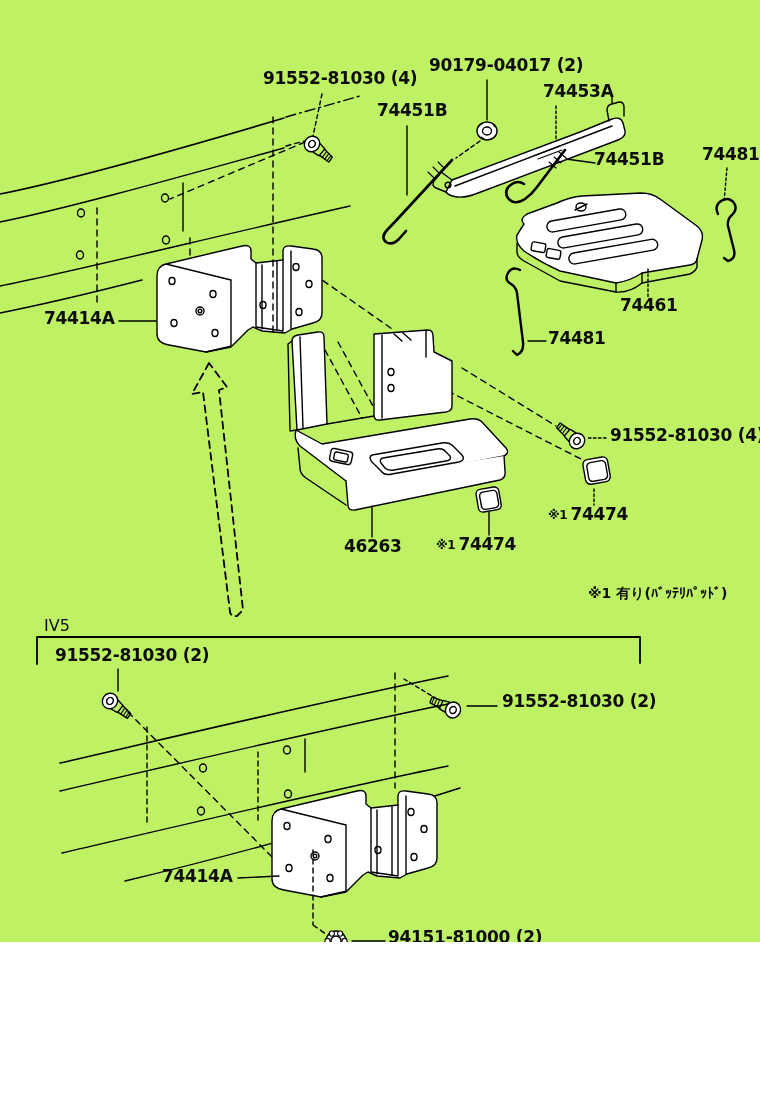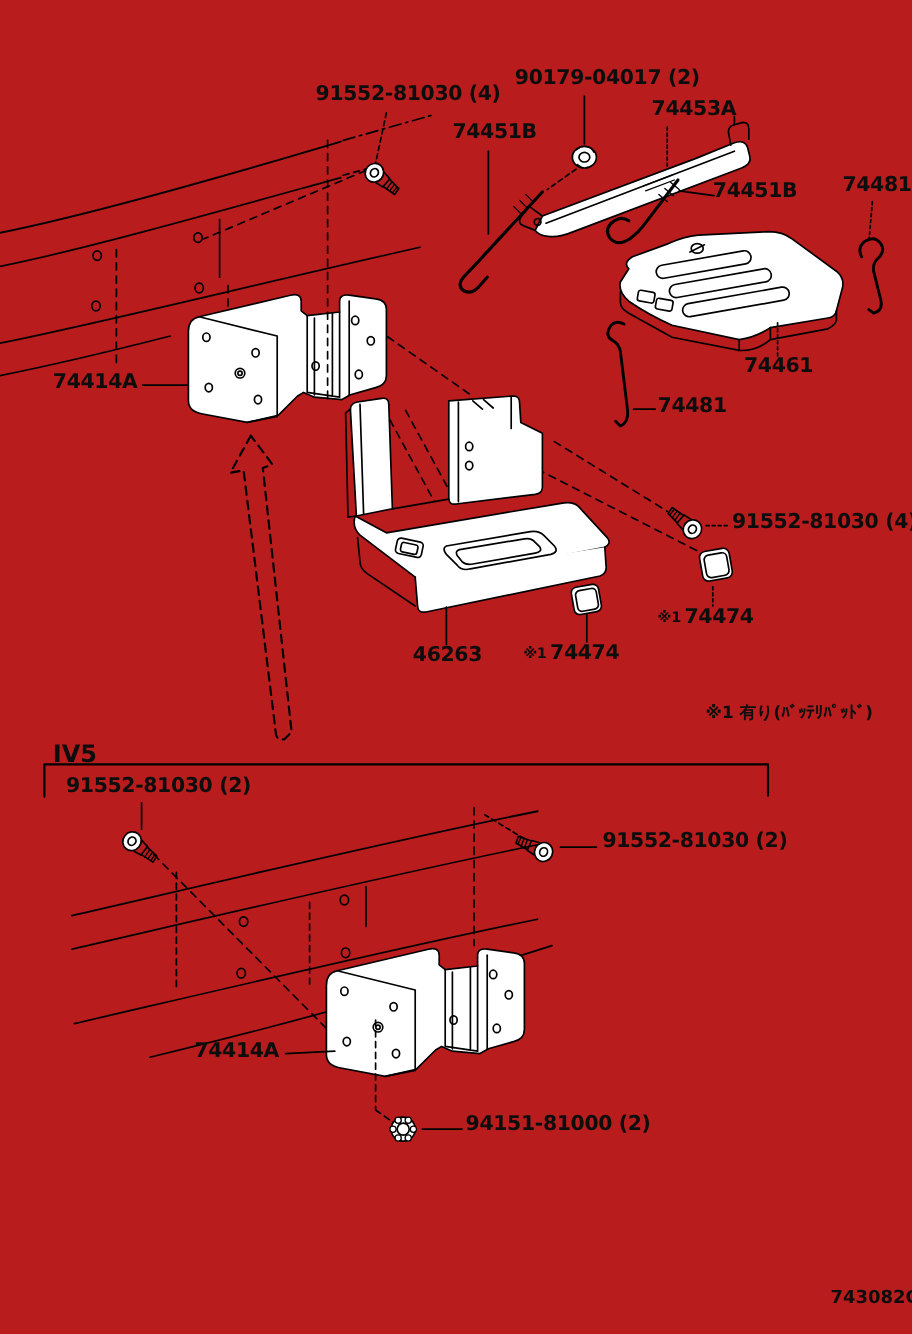--- a/index.html
+++ b/index.html
@@ -1,23 +1,23 @@
 <!DOCTYPE html>
 <html><head>
 <meta charset="utf-8">
 <style>
   html,body{margin:0;padding:0;background:#ffffff;}
-  #stage{position:relative;width:760px;height:1112px;background:#b91c1c;overflow:hidden;
+  #stage{position:relative;width:760px;height:942px;background:#bef264;overflow:hidden;
          font-family:"DejaVu Sans","Liberation Sans",sans-serif;}
   #art{position:absolute;left:0;top:0;}
   .lbl{position:absolute;font-weight:bold;font-size:17px;letter-spacing:-0.3px;
        color:#0d0d0d;white-space:nowrap;line-height:1.1;}
   .lbl .ref{font-size:12px;font-weight:bold;margin-right:3px;position:relative;top:-1px;}
   .note{position:absolute;font-weight:bold;font-size:14px;color:#0d0d0d;white-space:nowrap;text-align:right;}
-  .sec{position:absolute;font-weight:bold;font-size:20px;color:#0d0d0d;}
+  .sec{position:absolute;font-weight:normal;font-size:16px;color:#0d0d0d;}
   .code{position:absolute;font-weight:bold;font-size:15px;color:#0d0d0d;}
   svg *{vector-effect:non-scaling-stroke;}
 </style>
 </head>
 <body>
 
 <div id="stage">
 
 <svg id="art" width="760" height="1112" viewBox="0 0 760 1112" fill="none" stroke="#000" stroke-width="1.4" stroke-linecap="round" stroke-linejoin="round">
 

